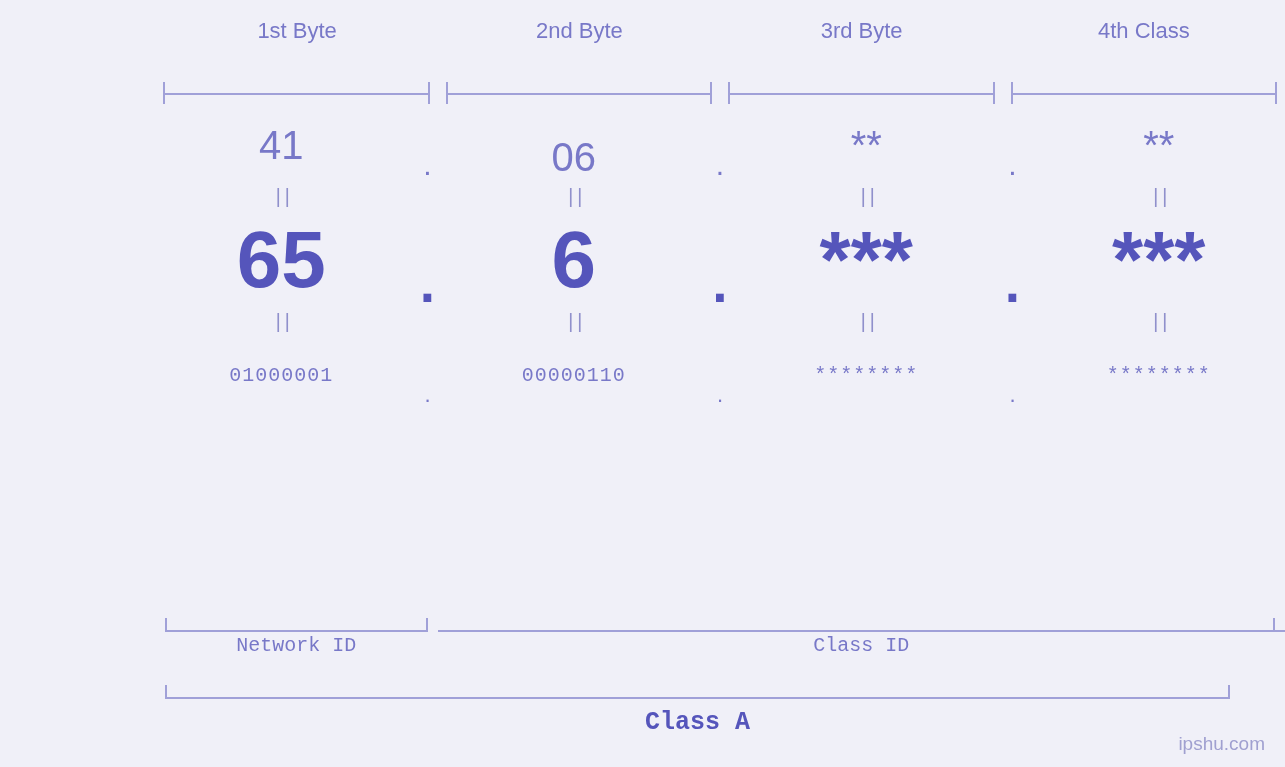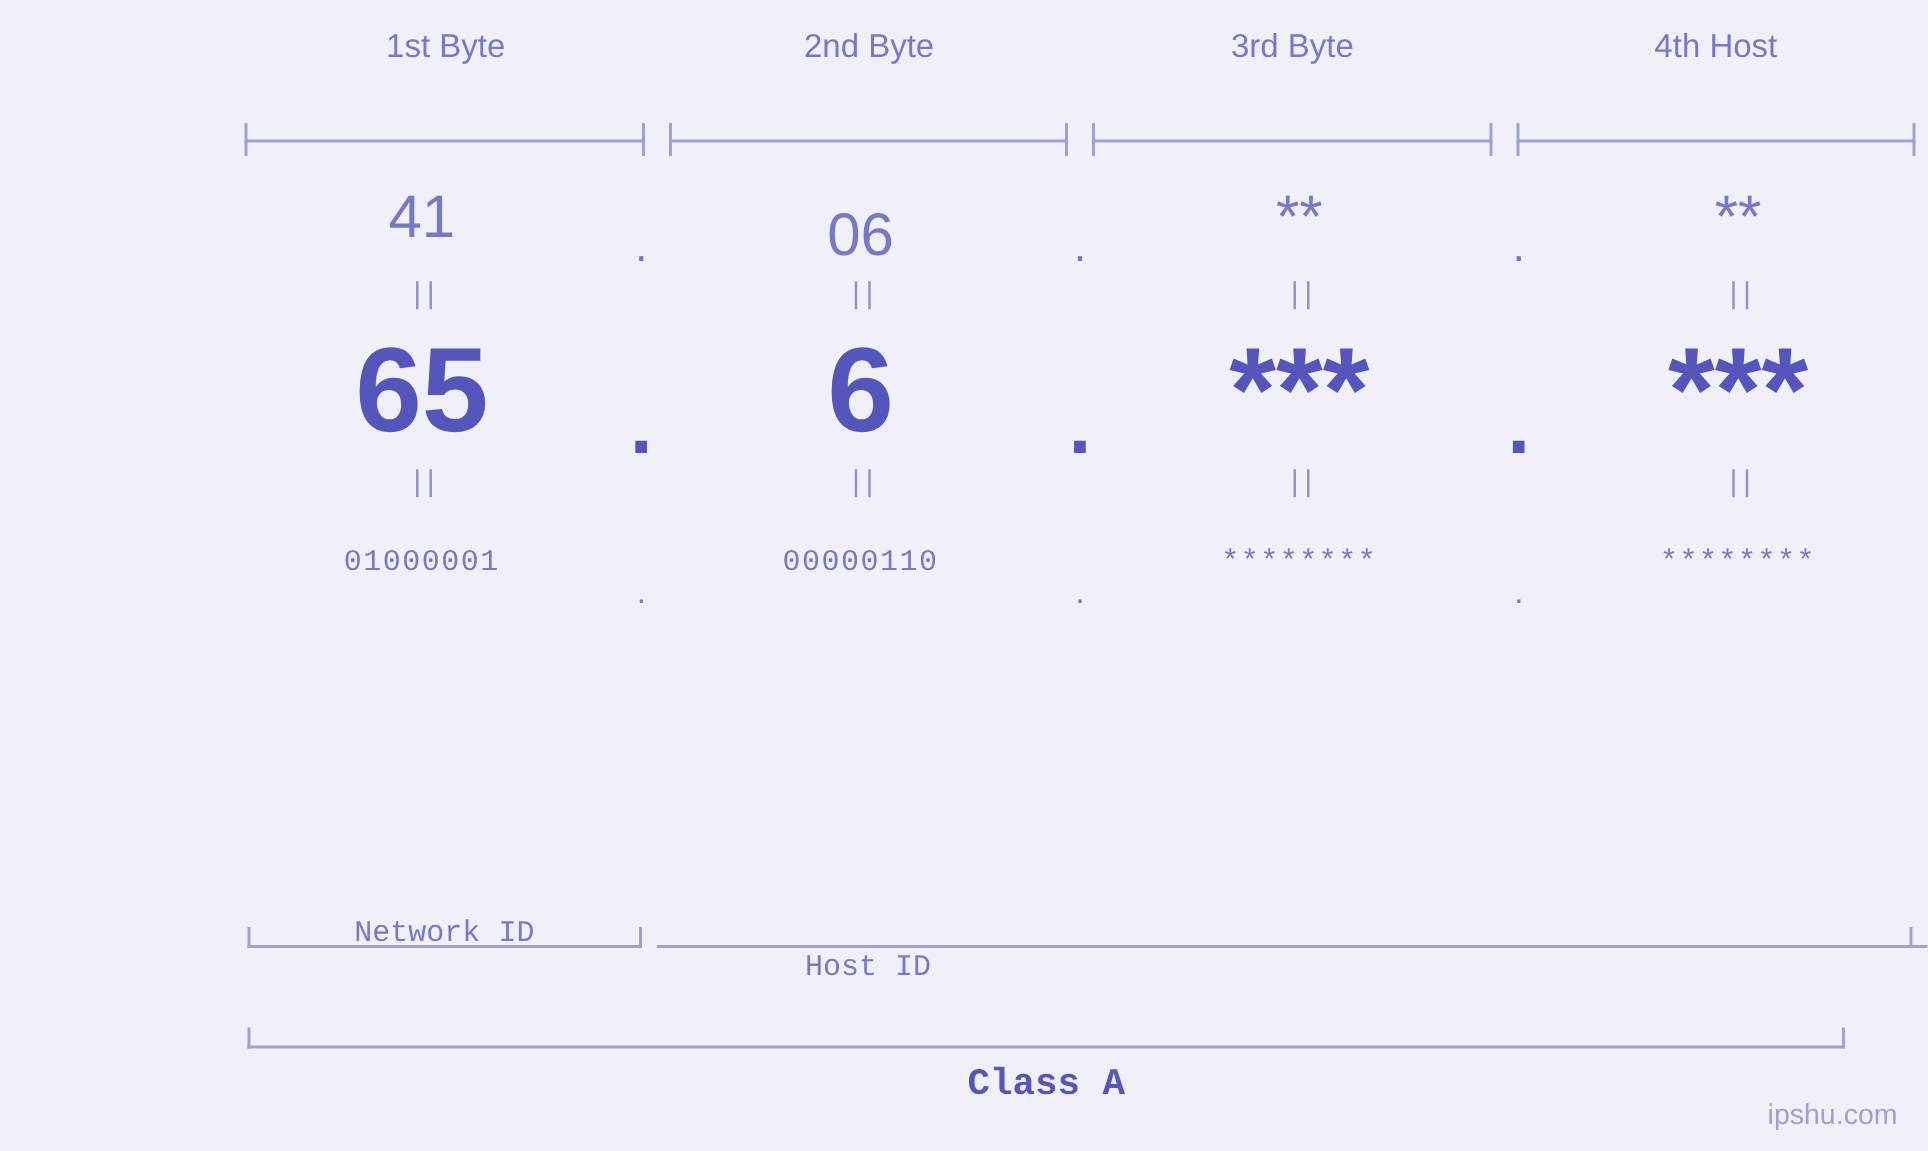--- a/index.html
+++ b/index.html
@@ -187,21 +187,20 @@
       background: #a0a0d8;
     }
 
     
     .bottom-labels {
       position: absolute;
       left: 155px;
       right: 0;
       bottom: 110px;
       display: flex;
-      flex-direction: column;
     }
 
     .net-label {
       width: 25%;
       text-align: center;
       color: #7878c8;
       font-size: 20px;
       font-family: 'Courier New', monospace;
     }
 
@@ -323,21 +322,21 @@
   </style>
 </head>
 <body>
 
 <div class="main-container">
 
   <div style="position:absolute; left:156px; right:0; top:18px; display:flex;">
     <div style="flex:1; text-align:center; color:#7878c8; font-size:22px; font-family:Arial,sans-serif; font-weight:300;">1st Byte</div>
     <div style="flex:1; text-align:center; color:#7878c8; font-size:22px; font-family:Arial,sans-serif; font-weight:300;">2nd Byte</div>
     <div style="flex:1; text-align:center; color:#7878c8; font-size:22px; font-family:Arial,sans-serif; font-weight:300;">3rd Byte</div>
-    <div style="flex:1; text-align:center; color:#7878c8; font-size:22px; font-family:Arial,sans-serif; font-weight:300;">4th Host</div>
+    <div style="flex:1; text-align:center; color:#7878c8; font-size:22px; font-family:Arial,sans-serif; font-weight:300;">4th Class</div>
   </div>
 
   <div class="top-bracket-row">
     <div class="top-brack">
       <div class="top-brack-line"></div>
       <div class="top-brack-left"></div>
       <div class="top-brack-right"></div>
     </div>
     <div class="top-brack">
       <div class="top-brack-line"></div>
@@ -487,21 +486,21 @@
       <div class="bot-right-bracket"></div>
     </div>
     <div class="bot-bracket-host">
       <div class="bot-line" style="left:0; right:0;"></div>
       <div class="bot-right-bracket"></div>
     </div>
   </div>
 
   <div class="bottom-labels">
     <div class="net-label">Network ID</div>
-    <div class="host-label">Host ID</div>
+    <div class="host-label">Class ID</div>
   </div>
 
   <div class="full-bottom-bracket">
     <div class="full-bot-line"></div>
     <div class="full-bot-left"></div>
     <div class="full-bot-right"></div>
   </div>
 
   <div class="class-label">Class A</div>
 

